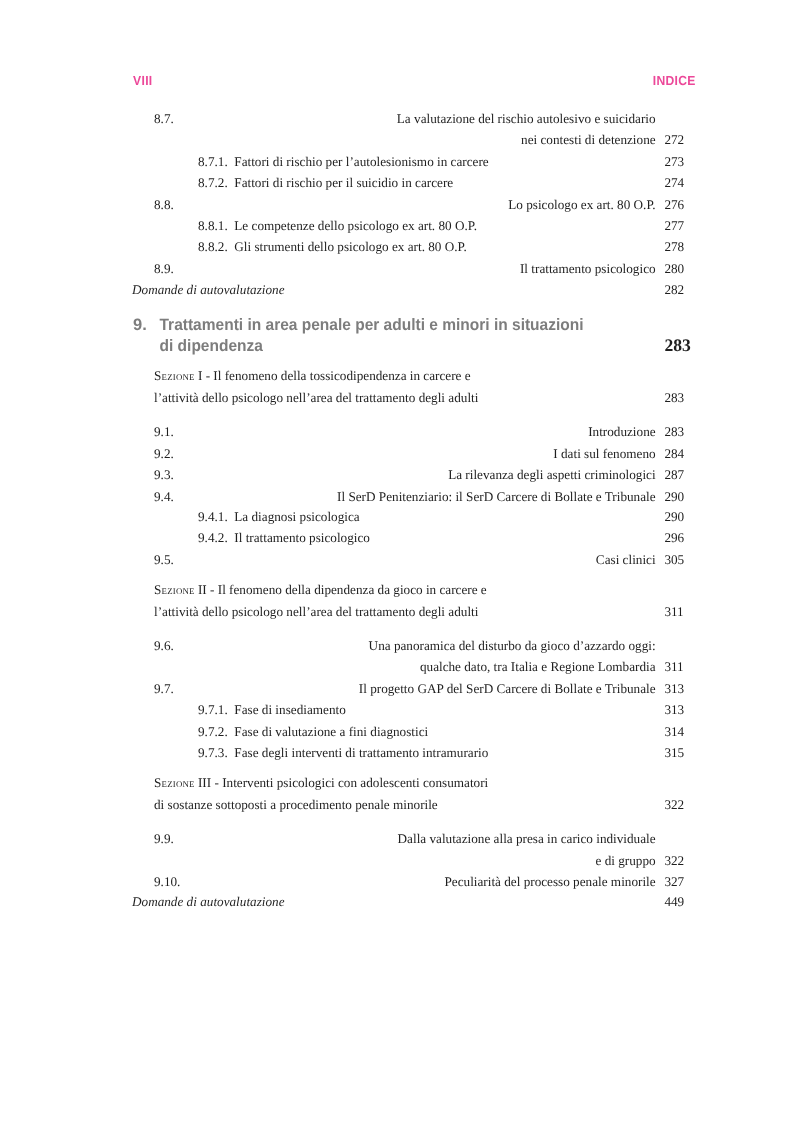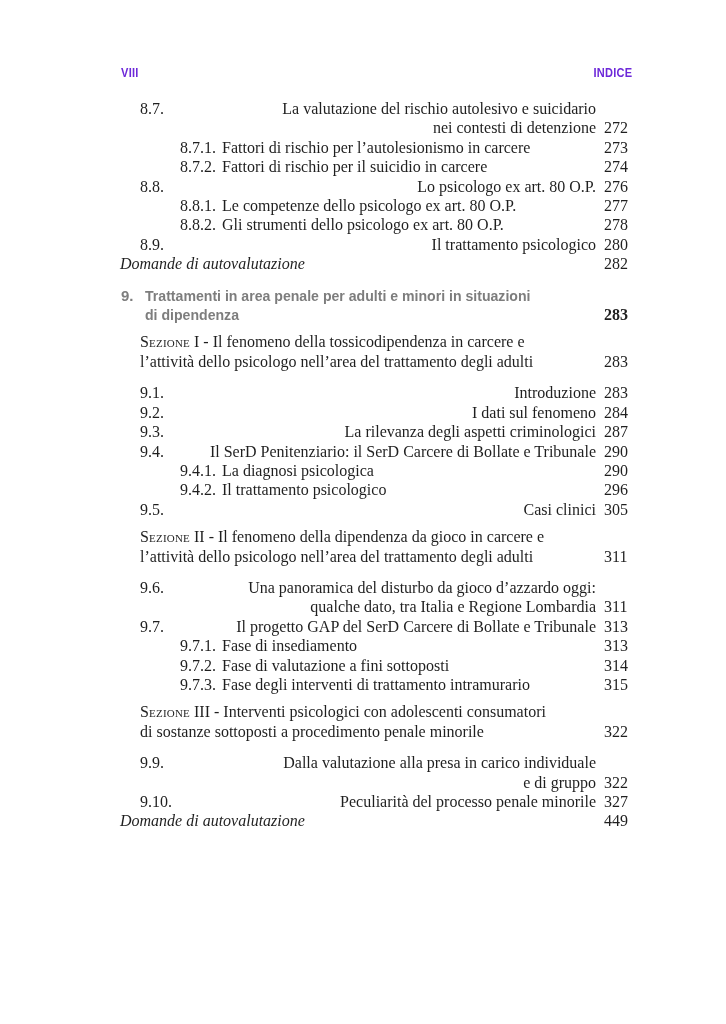--- a/index.html
+++ b/index.html
@@ -15,37 +15,37 @@
   .running-head {
     position: absolute;
     top: 66px;
     left: 121px;
     width: 511px;
     display: flex;
     justify-content: space-between;
     font-family: "Liberation Sans", sans-serif;
     font-size: 12px;
     font-weight: 600;
-    color: #6d28d9;
+    color: #ec4899;
     letter-spacing: 0.3px;
   }
   .running-head .left  { transform: scaleX(0.92); transform-origin: 0 50%; }
   .running-head .right { transform: scaleX(0.92); transform-origin: 100% 50%; }
 
   .content {
     position: absolute;
     top: 99px;
     left: 120px;
     width: 512px;
   }
   .row {
     position: relative;
     display: flex;
     align-items: flex-start;
-    font-size: 16px;
+    font-size: 12px;
     line-height: 19.4px;
   }
   .row .txt {
     flex: 1 1 0;
     white-space: nowrap;
     overflow: visible;
   }
   .row .pg {
     flex: 0 0 auto;
     align-self: flex-end;
@@ -205,21 +205,21 @@
         <span class="txt">Il progetto GAP del SerD Carcere di Bollate e Tribunale</span>
         <span class="pg">313</span>
       </div>
       <div class="row sub">
         <span class="num">9.7.1.</span>
         <span class="txt">Fase di insediamento</span>
         <span class="pg">313</span>
       </div>
       <div class="row sub">
         <span class="num">9.7.2.</span>
-        <span class="txt">Fase di valutazione a fini sottoposti</span>
+        <span class="txt">Fase di valutazione a fini diagnostici</span>
         <span class="pg">314</span>
       </div>
       <div class="row sub">
         <span class="num">9.7.3.</span>
         <span class="txt">Fase degli interventi di trattamento intramurario</span>
         <span class="pg">315</span>
       </div>
       <div class="row section">
         <span class="txt"><span class="sc">Sezione</span> III - Interventi psicologici con adolescenti consumatori<br>di sostanze sottoposti a procedimento penale minorile</span>
         <span class="pg">322</span>

